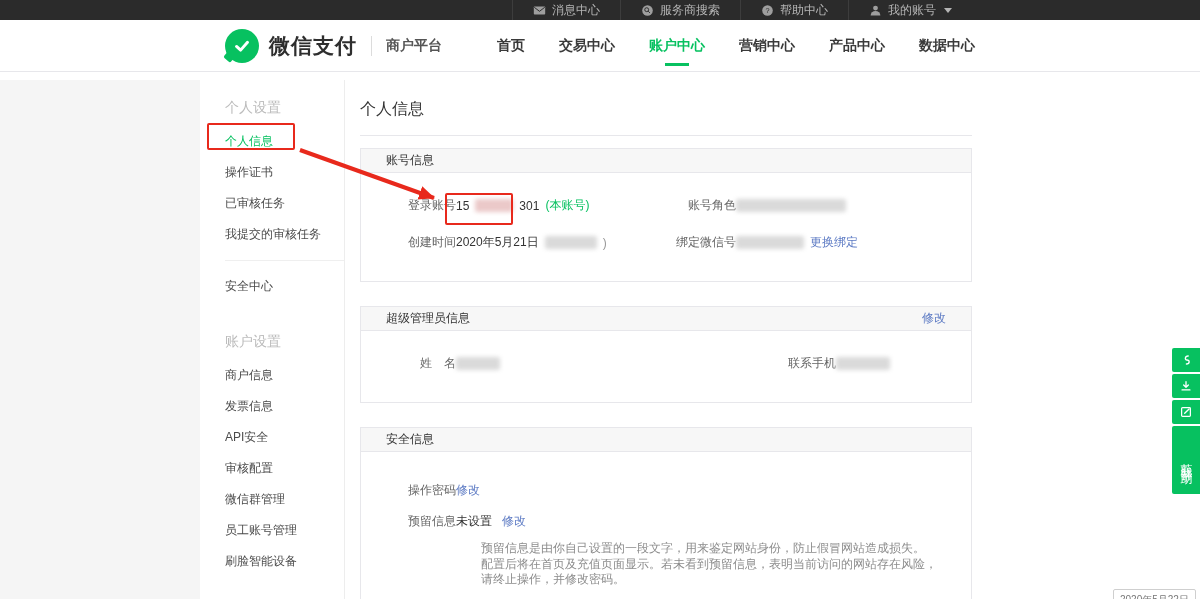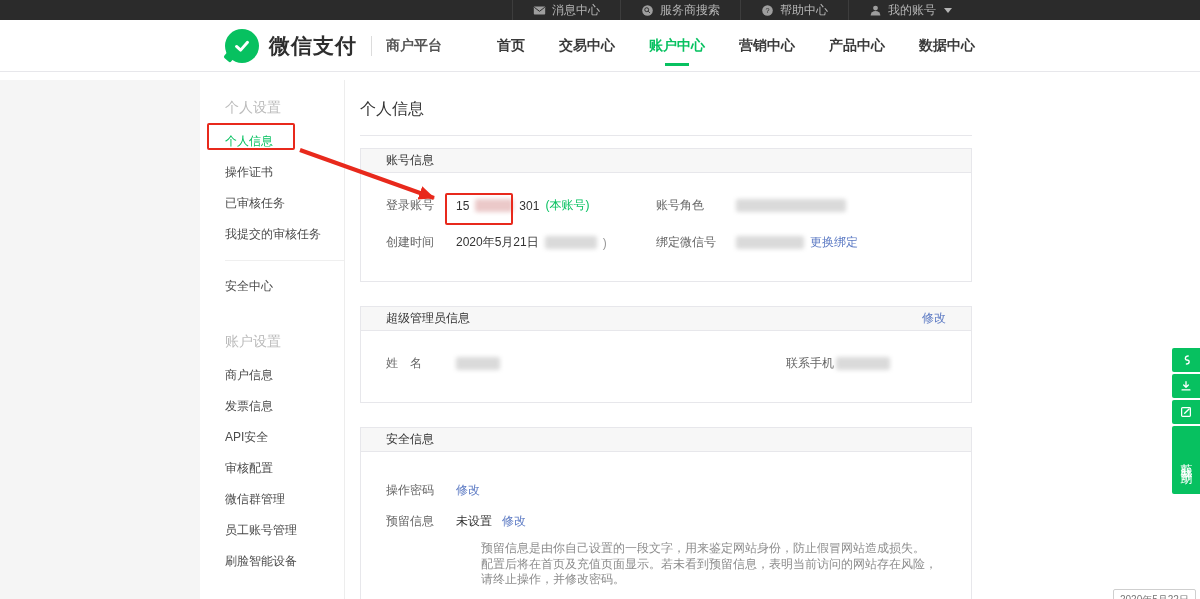--- a/index.html
+++ b/index.html
@@ -46,21 +46,21 @@
 
   
   .content{position:absolute;left:360px;top:0;width:612px;}
   .page-title{font-size:16px;color:#333;padding:19px 0 15px;border-bottom:1px solid #E7E7EB;}
   .card{border:1px solid #E7E7EB;background:#fff;margin-top:12px;}
   .card + .card{margin-top:24px;}
   .card-header{height:24px;line-height:23px;background:#F7F7F7;border-bottom:1px solid #E7E7EB;
     padding:0 25px;font-size:12px;color:#333;display:flex;justify-content:space-between;}
   .hdr-action{color:#5B79C3;cursor:pointer;}
   .card-body{padding:24px 25px 30px;}
-  .frow{display:flex;align-items:center;}
+  .frow{display:flex;align-items:center;text-align:right;}
   .frow + .frow{margin-top:20px;}
   .fcell{display:flex;align-items:center;}
   .cell-l1{width:270px;}
   .cell-l2{width:400px;}
   .flabel{width:70px;font-size:12px;color:#666;flex:none;}
   .flabel.w80{width:80px;}
   .flabel.w50{width:50px;}
   .fvalue{font-size:12px;color:#333;display:flex;align-items:center;gap:6px;}
   .link{font-size:12px;color:#5B79C3;cursor:pointer;}
   .tag-green{font-size:12px;color:#07C160;}

